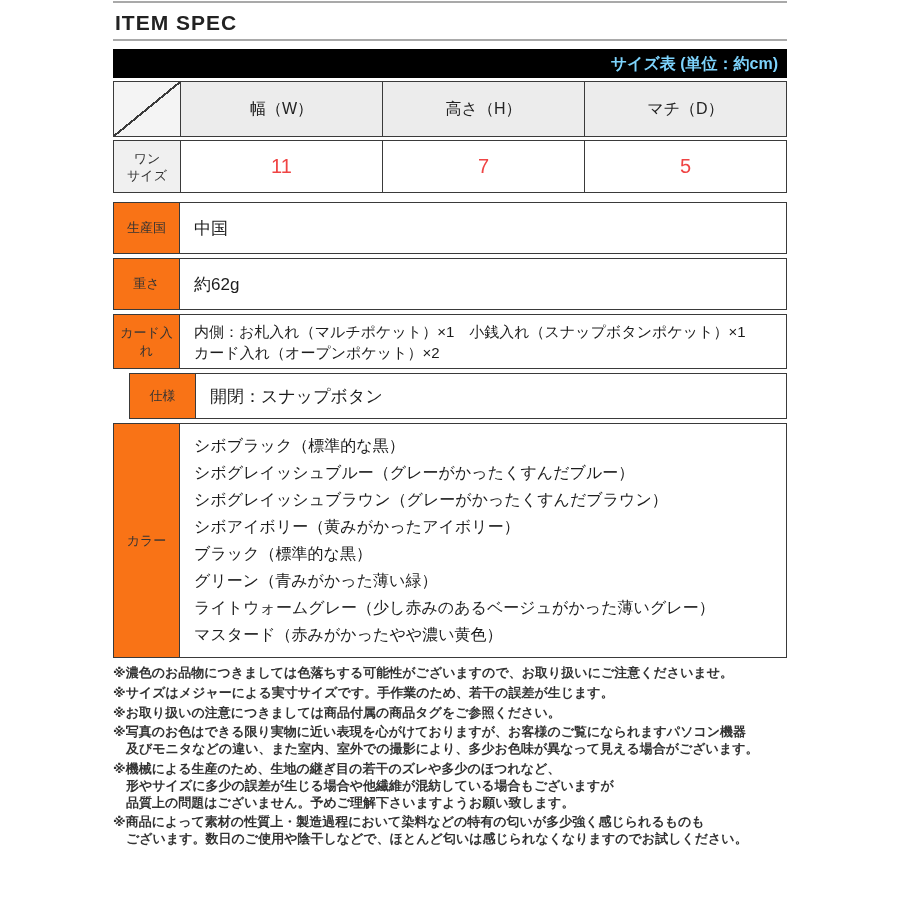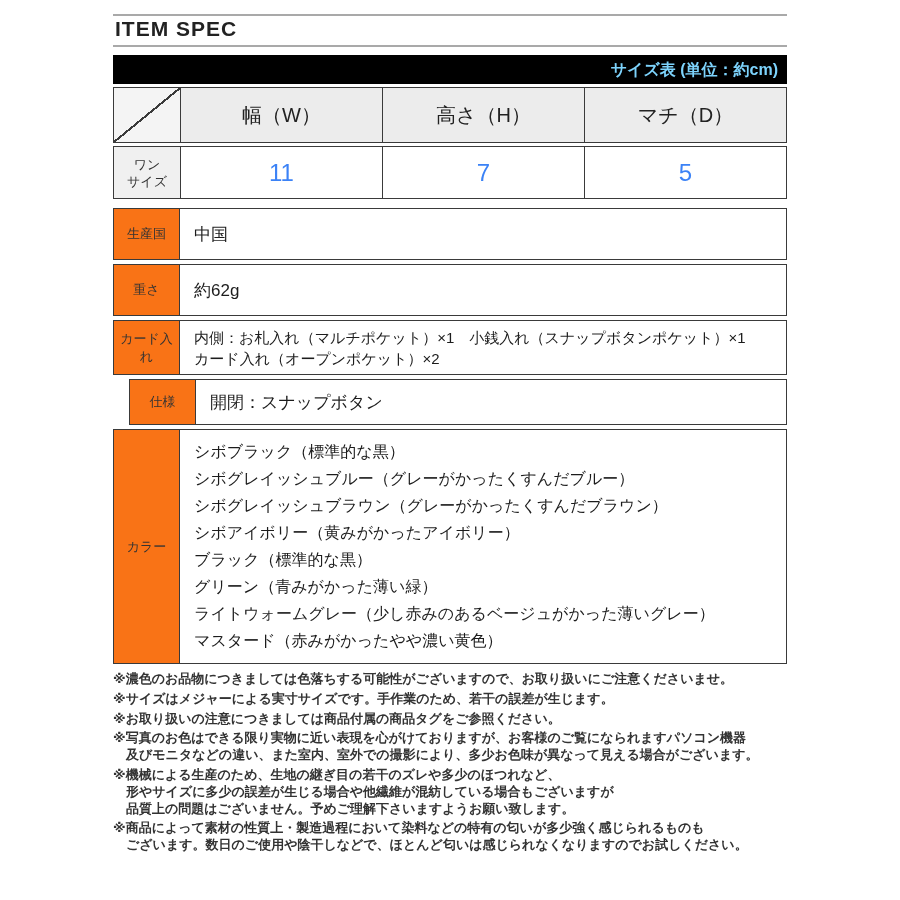--- a/index.html
+++ b/index.html
@@ -13,24 +13,24 @@
     color:#222;
   }
   .content {
     position:absolute;
     left:113px; top:0;
     width:674px;
   }
 
   
   .title-band {
-    margin-top:14px;
+    margin-top:1px;
     border-top:2px solid #a9a9a9;
     border-bottom:2px solid #a9a9a9;
-    padding:0 0 3px 2px;
+    padding:7px 0 3px 2px;
   }
   .title-band h1 {
     font-size:21px;
     font-weight:600;
     letter-spacing:1px;
     color:#222;
     line-height:26px;
   }
 
   
@@ -51,36 +51,36 @@
     margin-top:3px;
     background:#fff;
   }
   .trow .cell { border-left:1.5px solid #3a3a3a; display:flex; align-items:center; justify-content:center; }
   .trow .cell:first-child { border-left:none; }
   .col-label { width:66px; flex:0 0 66px; }
   .col-val   { flex:1 1 0; }
   .header-row { height:56px; }
   .header-row .hcell {
     background:#ececec;
-    font-size:20px;
+    font-size:16px;
     color:#222;
   }
   .corner-diag {
     background-color:#f4f4f4;
     background-image:linear-gradient(to bottom right,
       transparent calc(50% - 1px),
       #3a3a3a calc(50% - 1px),
       #3a3a3a calc(50% + 1px),
       transparent calc(50% + 1px));
   }
   .data-row { height:53px; }
   .data-row .vcell {
-    font-size:24px;
+    font-size:20px;
     font-weight:500;
-    color:#3b82f6;
+    color:#ef4444;
   }
   .row-label {
     background:#f0f0f0;
     font-size:13px;
     color:#333;
     text-align:center;
     white-space:pre-line;
     line-height:17px;
   }
 

